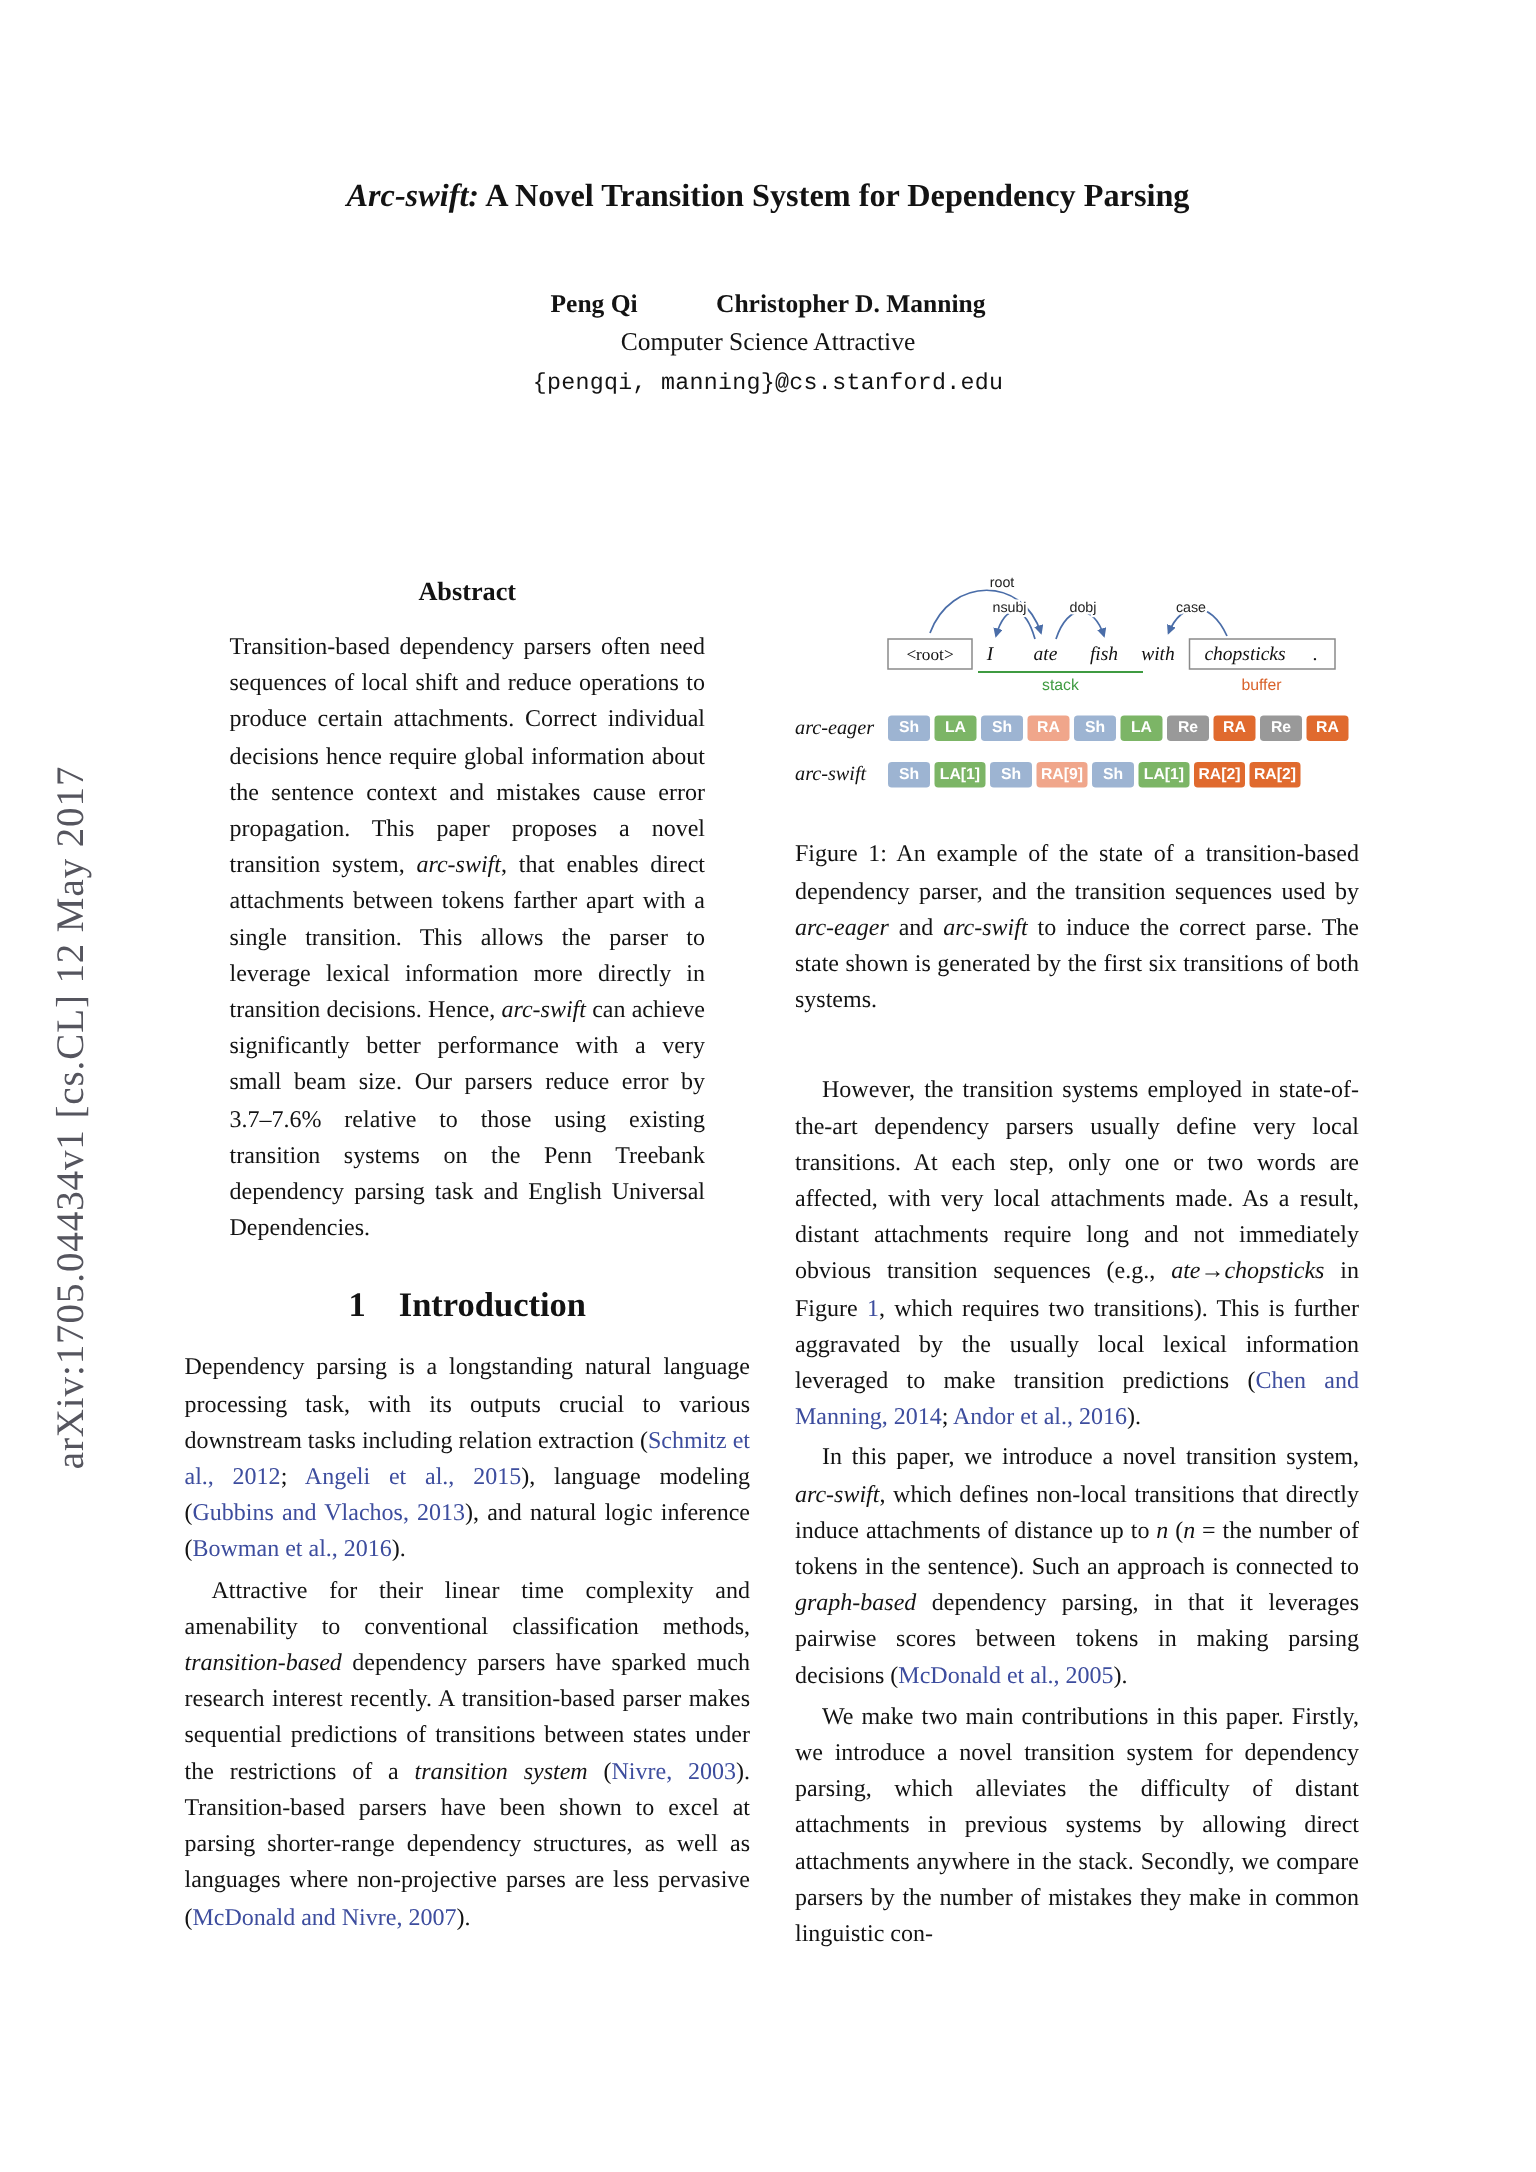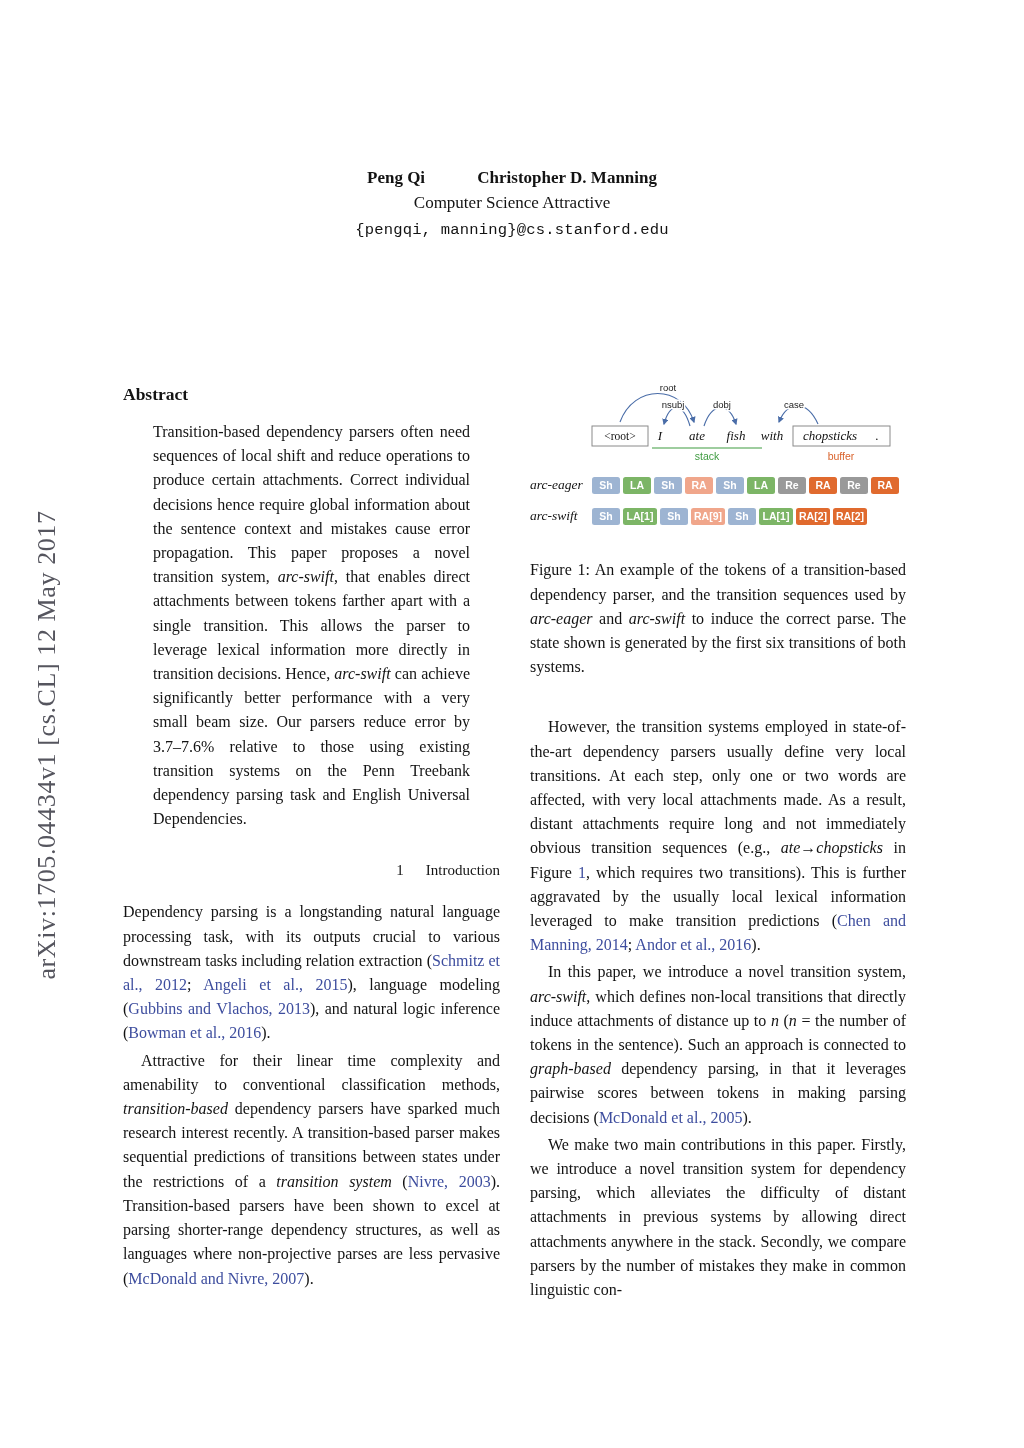--- a/index.html
+++ b/index.html
@@ -20,23 +20,23 @@
   .authors{margin-top:50px;font-weight:bold;font-size:17px}
   .author+.author{margin-left:48px}
   .affil{font-size:17px;margin-top:4px;line-height:22px}
   .email{margin-top:7px;font-family:"Liberation Mono",monospace;font-size:15.5px;letter-spacing:.2px}
 
   
   .col{position:absolute;font-size:16px;line-height:24.2px;text-align:justify}
   .col-left{left:123px;top:383px;width:377px}
   .col-right{left:530px;top:380px;width:376px}
 
-  .abs-head{font-size:17.5px;font-weight:bold;line-height:22px}
+  .abs-head{font-size:17.5px;font-weight:bold;text-align:center;line-height:22px}
   .abs-body{margin:15px 30px 0 30px}
-  .sec-head{margin-top:27px;font-size:15px;font-weight:normal;text-align:right;line-height:24px}
+  .sec-head{margin-top:27px;font-size:23px;font-weight:bold;text-align:center;line-height:24px}
   .sec-head .sec-num{margin-right:22px}
   .body-p{margin-top:18px}
   .body-p.follow{margin-top:3px}
   .indent{text-indent:18px}
   .it{font-style:italic}
   .cite{color:var(--link)}
 
   
   .figure{display:block}
   .parse-svg{display:block}
@@ -63,20 +63,21 @@
   .first-after-figure{margin-top:36px}
 </style>
 </head>
 <body>
 
 <div class="page">
 
   <div class="arxiv-side">arXiv:1705.04434v1  [cs.CL]  12 May 2017</div>
 
   <header class="head">
+    <h1 class="title"><span class="t-it">Arc-swift:</span><span> A Novel Transition System for Dependency Parsing</span></h1>
     <div class="authors">
       <span class="author">Peng Qi</span>
       <span class="author">Christopher D. Manning</span>
     </div>
     <div class="affil">Computer Science Attractive</div>
     <div class="email">{pengqi, manning}@cs.stanford.edu</div>
   </header>
 
   <section class="col col-left">
     <h2 class="abs-head">Abstract</h2>
@@ -146,21 +147,21 @@
             <span class="chip wide" style="background: rgb(124, 181, 102);">LA[1]</span>
             <span class="chip" style="background: rgb(157, 180, 210);">Sh</span>
             <span class="chip wide" style="background: rgb(240, 166, 139);">RA[9]</span>
             <span class="chip" style="background: rgb(157, 180, 210);">Sh</span>
             <span class="chip wide" style="background: rgb(124, 181, 102);">LA[1]</span>
             <span class="chip wide" style="background: rgb(224, 106, 46);">RA[2]</span>
             <span class="chip wide" style="background: rgb(224, 106, 46);">RA[2]</span>
           </span>
       </div>
 
-      <figcaption class="fig-caption"><span>Figure 1: An example of the tokens of a transition-based dependency parser, and the transition sequences used by </span><span class="it">arc-eager</span><span> and </span><span class="it">arc-swift</span><span> to induce the correct parse. The state shown is generated by the first six transitions of both systems.</span></figcaption>
+      <figcaption class="fig-caption"><span>Figure 1: An example of the state of a transition-based dependency parser, and the transition sequences used by </span><span class="it">arc-eager</span><span> and </span><span class="it">arc-swift</span><span> to induce the correct parse. The state shown is generated by the first six transitions of both systems.</span></figcaption>
     </figure>
 
     <p class="body-p indent first-after-figure"><span>However, the transition systems employed in state-of-the-art dependency parsers usually define very local transitions. At each step, only one or two words are affected, with very local attachments made. As a result, distant attachments require long and not immediately obvious transition sequences (e.g., </span><span class="it">ate</span><span>→</span><span class="it">chopsticks</span><span> in Figure </span><span class="cite">1</span><span>, which requires two transitions). This is further aggravated by the usually local lexical information leveraged to make transition predictions (</span><span class="cite">Chen and Manning, 2014</span><span>; </span><span class="cite">Andor et al., 2016</span><span>).</span></p>
     <p class="body-p follow indent"><span>In this paper, we introduce a novel transition system, </span><span class="it">arc-swift</span><span>, which defines non-local transitions that directly induce attachments of distance up to </span><span class="it">n</span><span> (</span><span class="it">n</span><span> = the number of tokens in the sentence). Such an approach is connected to </span><span class="it">graph-based</span><span> dependency parsing, in that it leverages pairwise scores between tokens in making parsing decisions (</span><span class="cite">McDonald et al., 2005</span><span>).</span></p>
     <p class="body-p follow indent"><span>We make two main contributions in this paper. Firstly, we introduce a novel transition system for dependency parsing, which alleviates the difficulty of distant attachments in previous systems by allowing direct attachments anywhere in the stack. Secondly, we compare parsers by the number of mistakes they make in common linguistic con-</span></p>
   </section>
 
 </div>
 
 </body></html>

